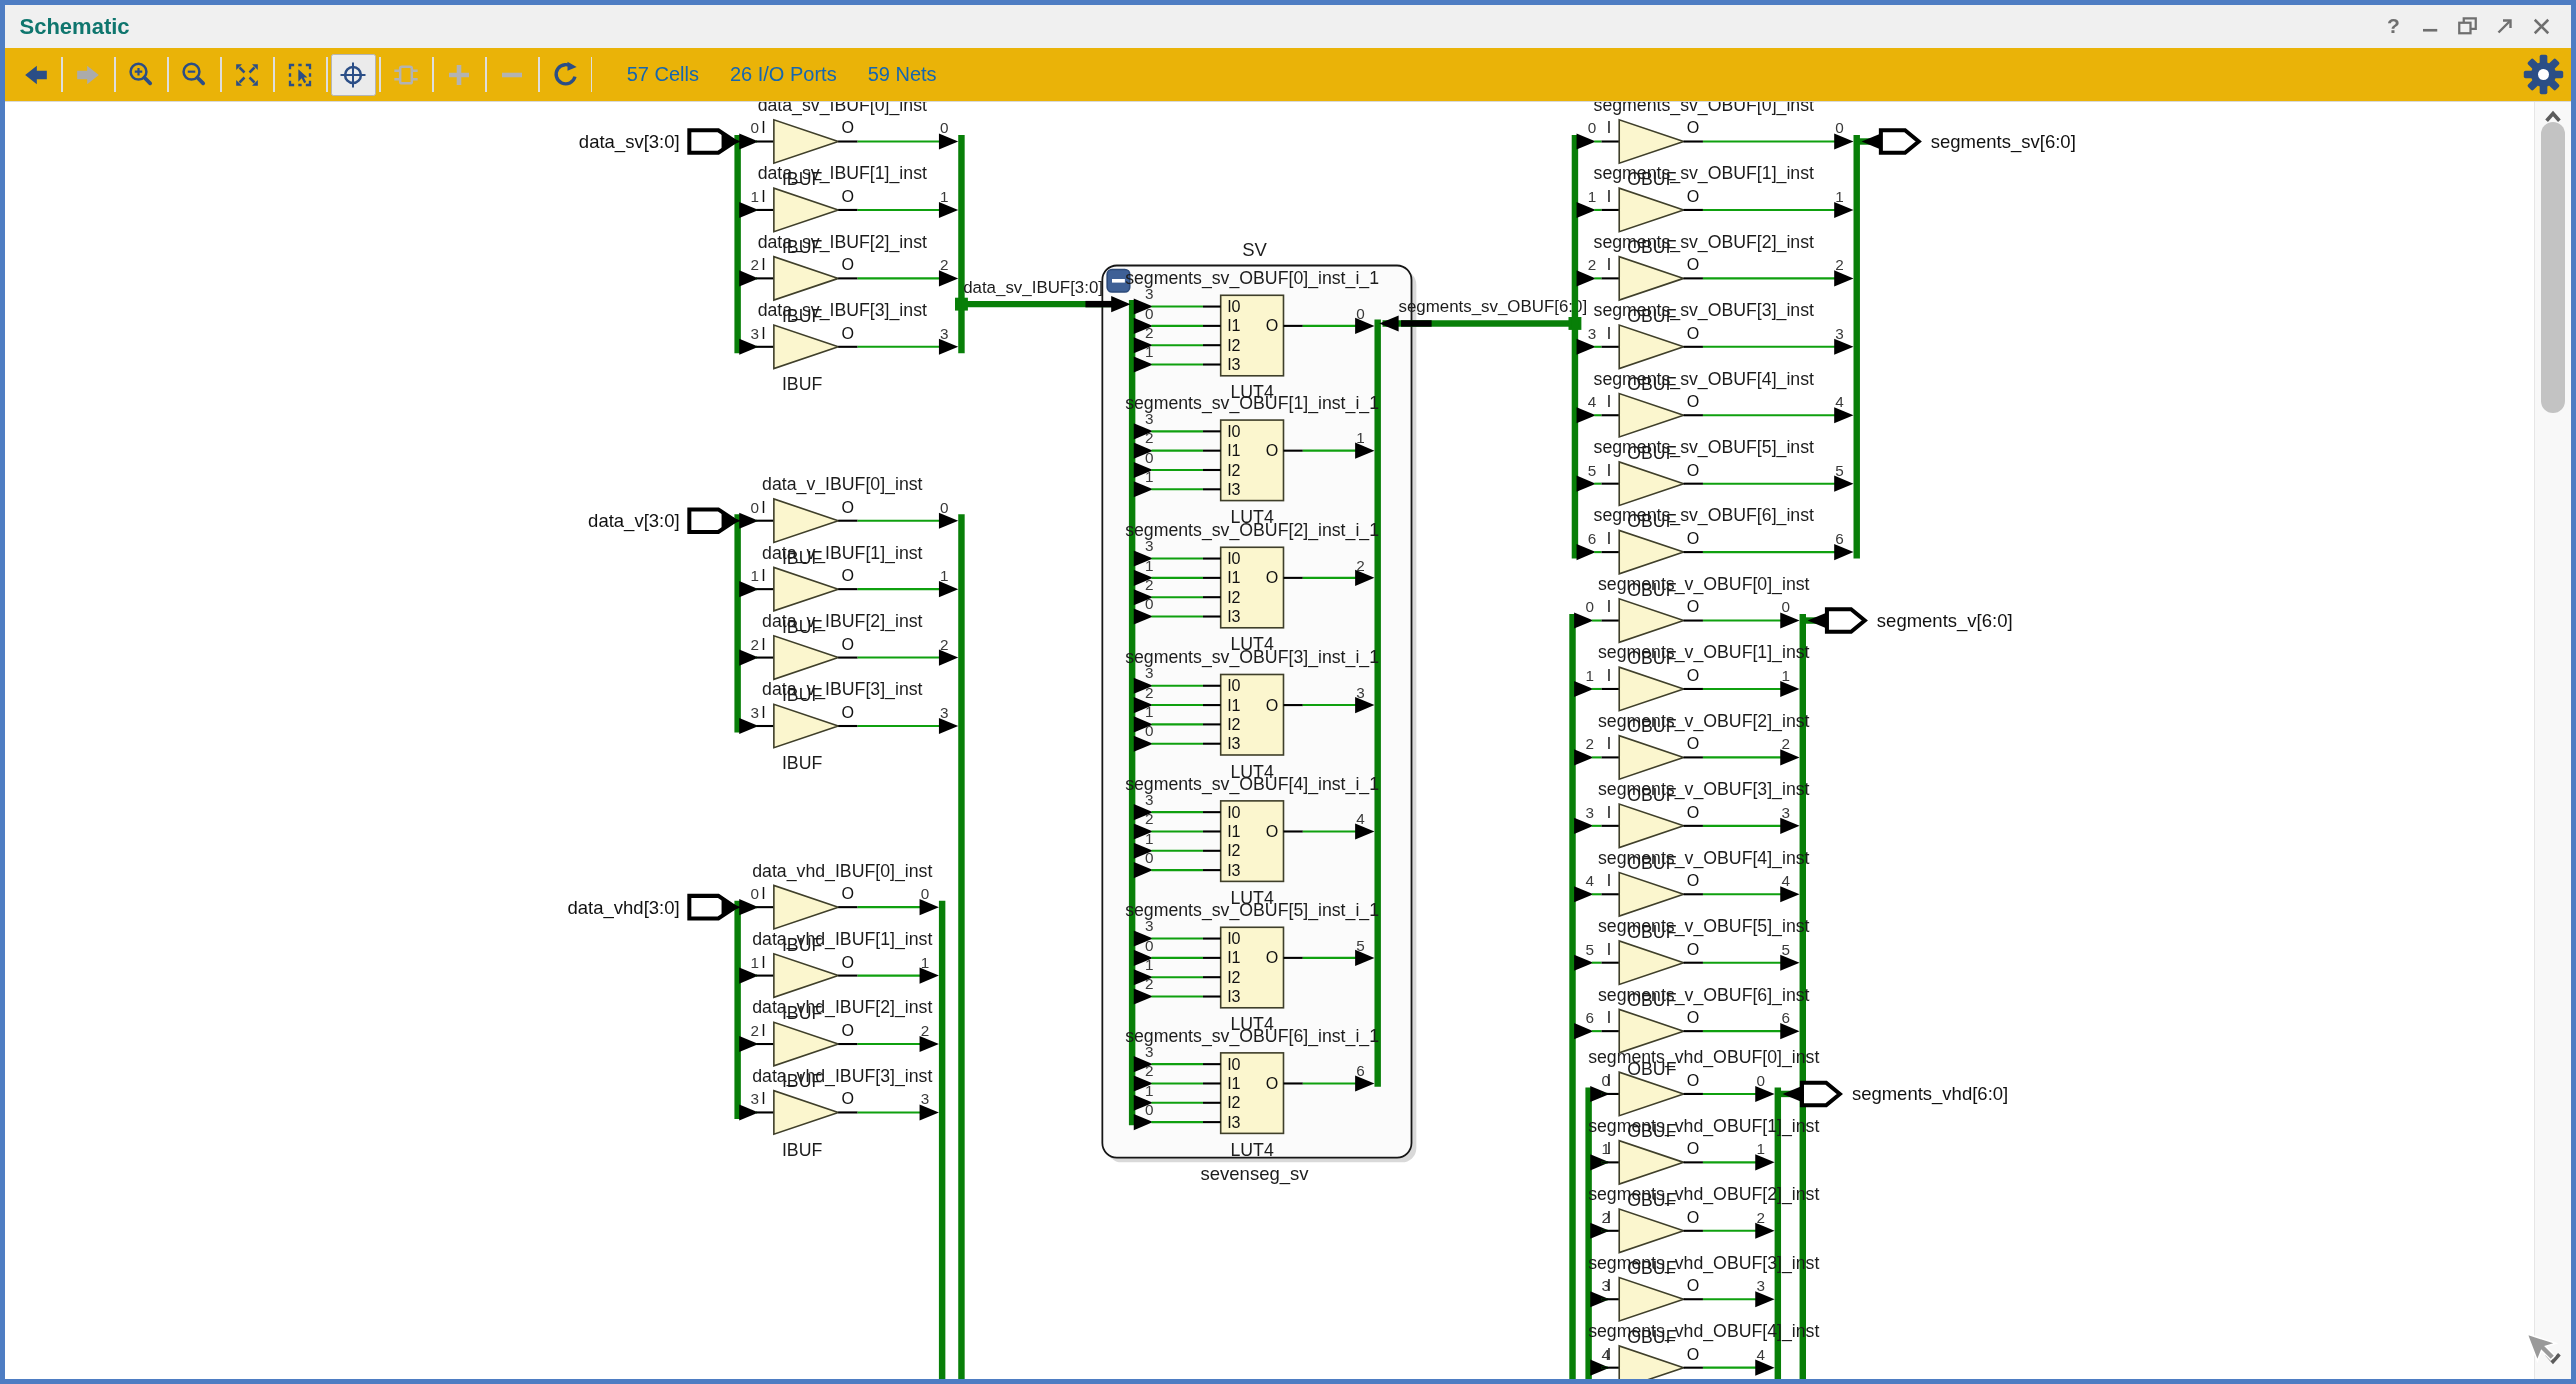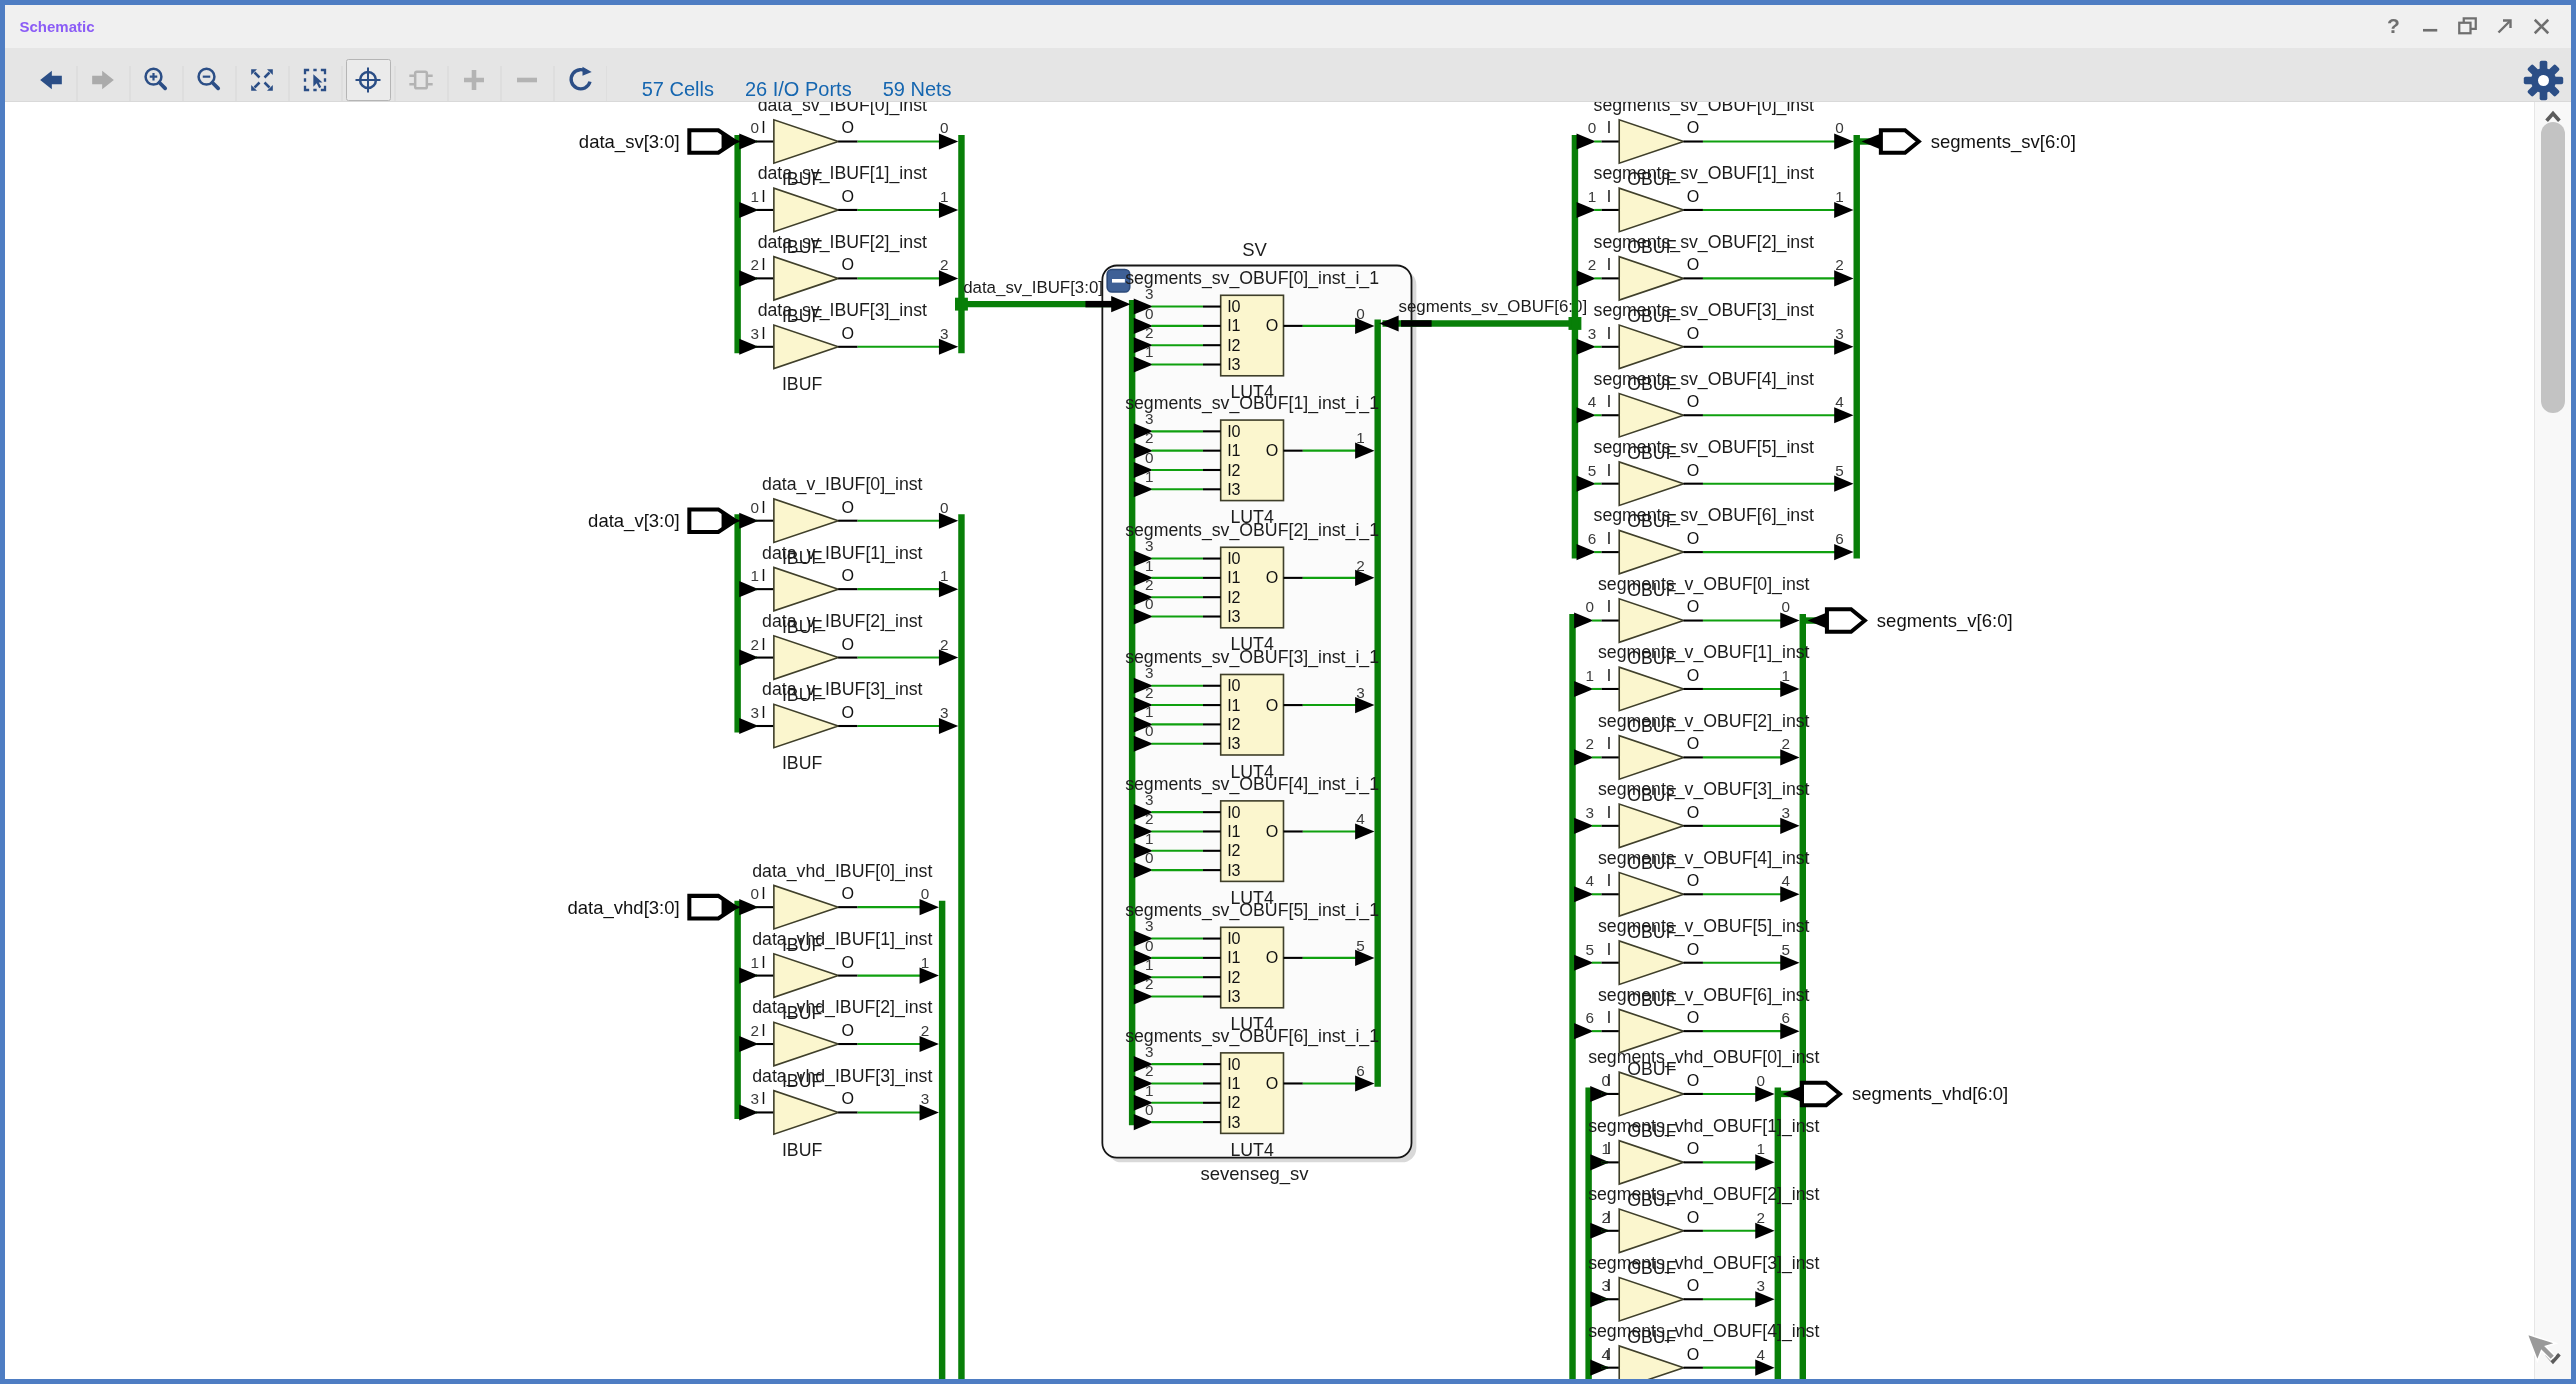--- a/index.html
+++ b/index.html
@@ -2,27 +2,27 @@
 <html style="font-size:13px"><head>
 <meta charset="utf-8">
 <style>
   html,body{margin:0;padding:0;width:2576px;height:1385px;background:#ffffff;
     font-family:"Liberation Sans",sans-serif;overflow:hidden;}
   .window{position:absolute;inset:0;border:5.6px solid #4e7dc3;outline:1.6px solid #b9b9b9;
     box-sizing:border-box;display:flex;flex-direction:column;background:#fff;}
   
   .titlebar{height:43px;background:#f0f0f0;display:flex;align-items:center;
     padding:0 11.3px 0 14.5px;flex:0 0 auto;}
-  .titlebar .title{font-size:15px;font-weight:bold;color:#8b5cf6;text-align:right;}
+  .titlebar .title{font-size:22px;font-weight:bold;color:#0f766e;text-align:right;}
   .titlebar .spacer{flex:1;}
   .winbtn{width:37px;height:35px;display:flex;align-items:center;justify-content:center;}
   .winbtn svg{width:27px;height:27px;}
   
-  .toolbar{height:53px;background:#e5e5e5;border-bottom:1.6px solid #d9d9d9;display:flex;
-    align-items:flex-end;padding-left:23px;flex:0 0 auto;}
+  .toolbar{height:53px;background:#eab308;border-bottom:1.6px solid #d9d9d9;display:flex;
+    align-items:center;padding-left:8px;flex:0 0 auto;}
   .tbtn{width:45px;height:42px;display:flex;align-items:center;justify-content:center;
     border-radius:2.4px;box-sizing:border-box;}
   .tbtn svg{width:30px;height:30px;}
   .tbtn.selected{background:#ebebeb;border:1.6px solid #b5b5b5;}
   .tsep{width:1.6px;height:35px;background:#dedede;margin:0 3.2px;}
   .tstat{color:#1566b0;font-size:20px;margin-left:31px;white-space:nowrap;}
   .toolbar .tspacer{flex:1;}
   .gearbtn{width:43px;height:42px;display:flex;align-items:center;justify-content:center;margin-right:6.4px;}
   
   .canvas{position:relative;flex:1;background:#fff;overflow:hidden;}

